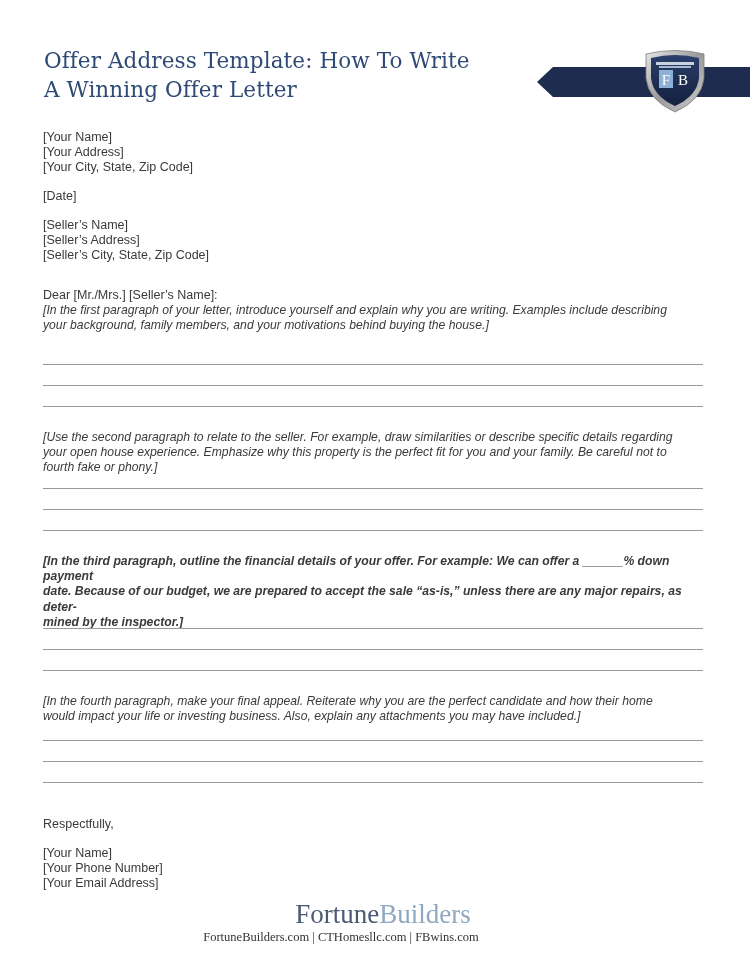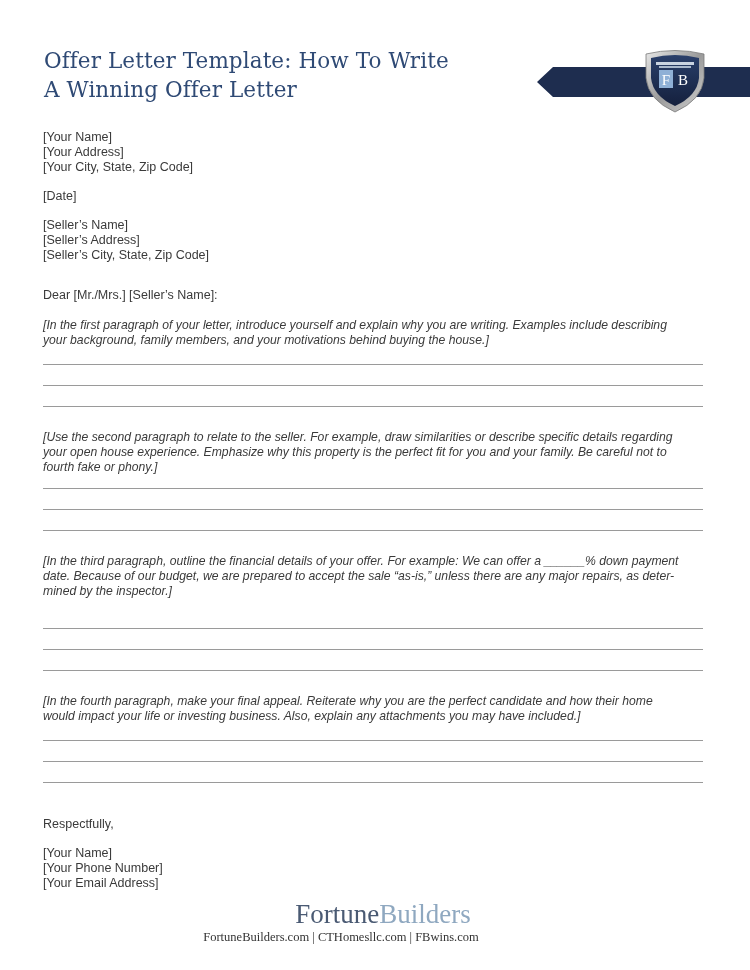--- a/index.html
+++ b/index.html
@@ -43,21 +43,21 @@
     .footer-logo .builders { color: #8fa8c0; }
     .footer-links {
       position: absolute; left: 0; width: 682px; top: 930px; text-align: center;
       font-family: "Liberation Serif", "DejaVu Serif", serif; font-size: 12.5px; color: #333333;
     }
   </style>
 </head>
 <body>
 
 <div class="title">
-  <div>Offer Letter Template: How To Write</div>
+  <div>Offer Address Template: How To Write</div>
   <div>A Winning Offer Letter</div>
 </div>
 
 <div class="banner"></div>
 <div class="banner-notch"></div>
 
 <svg class="shield" viewBox="0 0 70 66">
   <defs>
     <linearGradient id="silver" x1="0" y1="0" x2="1" y2="1">
       <stop offset="0" stop-color="#e8e8e8"></stop>
@@ -91,38 +91,38 @@
 <div class="block" style="top:218px;">
   <div>[Seller’s Name]</div>
   <div>[Seller’s Address]</div>
   <div>[Seller’s City, State, Zip Code]</div>
 </div>
 
 <div class="block" style="top:288px;">
   <div>Dear [Mr./Mrs.] [Seller’s Name]:</div>
 </div>
 
-<div class="prompt" style="top:318px;">
+<div class="prompt" style="top:303px;">
   <div>[In the first paragraph of your letter, introduce yourself and explain why you are writing. Examples include describing</div>
   <div>your background, family members, and your motivations behind buying the house.]</div>
 </div>
 <div class="rule" style="top:364px;"></div>
 <div class="rule" style="top:385px;"></div>
 <div class="rule" style="top:406px;"></div>
 
 <div class="prompt" style="top:430px;">
   <div>[Use the second paragraph to relate to the seller. For example, draw similarities or describe specific details regarding</div>
   <div>your open house experience. Emphasize why this property is the perfect fit for you and your family. Be careful not to</div>
   <div>fourth fake or phony.]</div>
 </div>
 <div class="rule" style="top:488px;"></div>
 <div class="rule" style="top:509px;"></div>
 <div class="rule" style="top:530px;"></div>
 
-<div class="prompt" style="top:554px;">
+<div class="prompt" style="top:554px;font-weight:bold;">
   <div>[In the third paragraph, outline the financial details of your offer. For example: We can offer a ______% down payment</div>
   <div>date. Because of our budget, we are prepared to accept the sale “as-is,” unless there are any major repairs, as deter-</div>
   <div>mined by the inspector.]</div>
 </div>
 <div class="rule" style="top:628px;"></div>
 <div class="rule" style="top:649px;"></div>
 <div class="rule" style="top:670px;"></div>
 
 <div class="prompt" style="top:694px;">
   <div>[In the fourth paragraph, make your final appeal. Reiterate why you are the perfect candidate and how their home</div>

